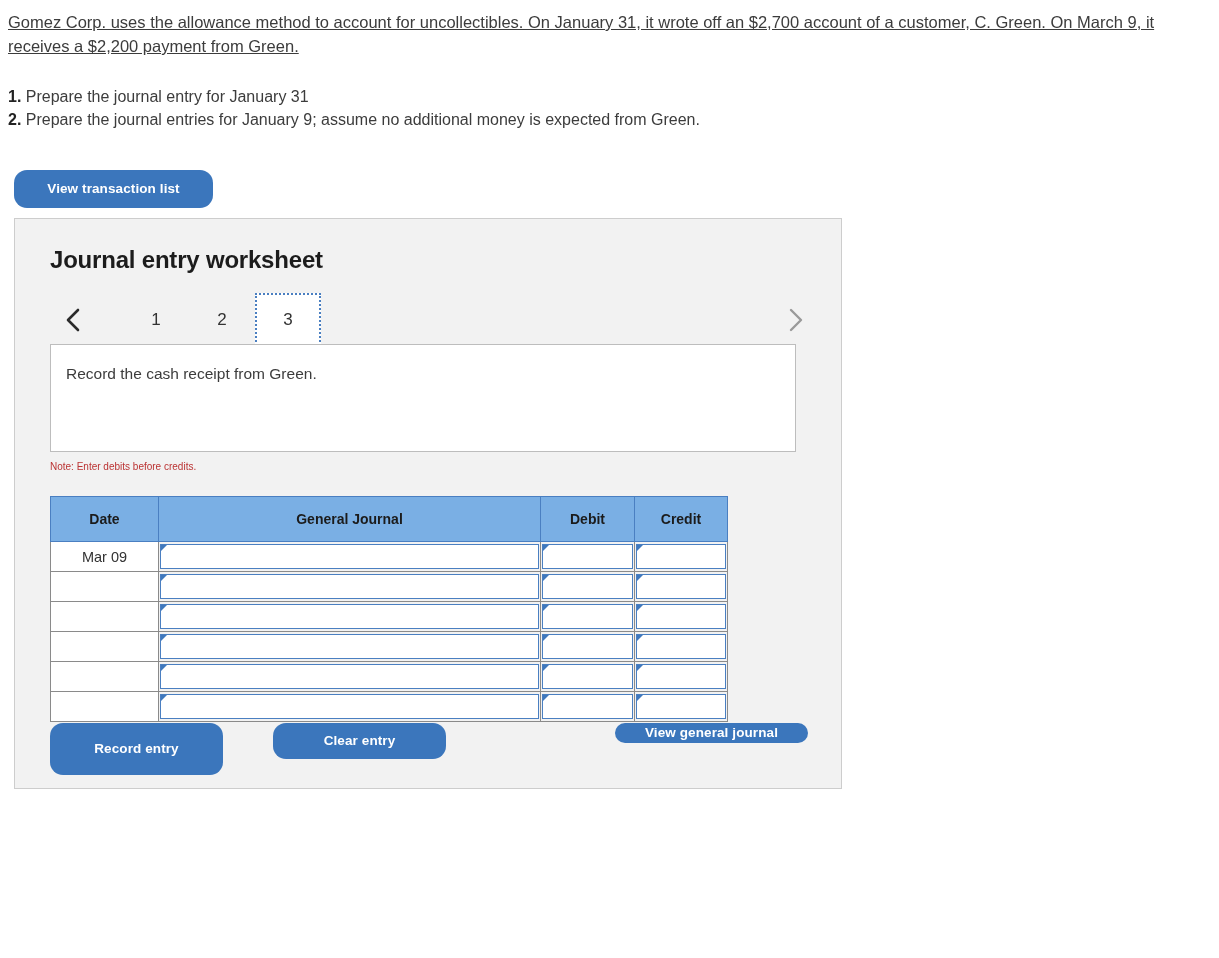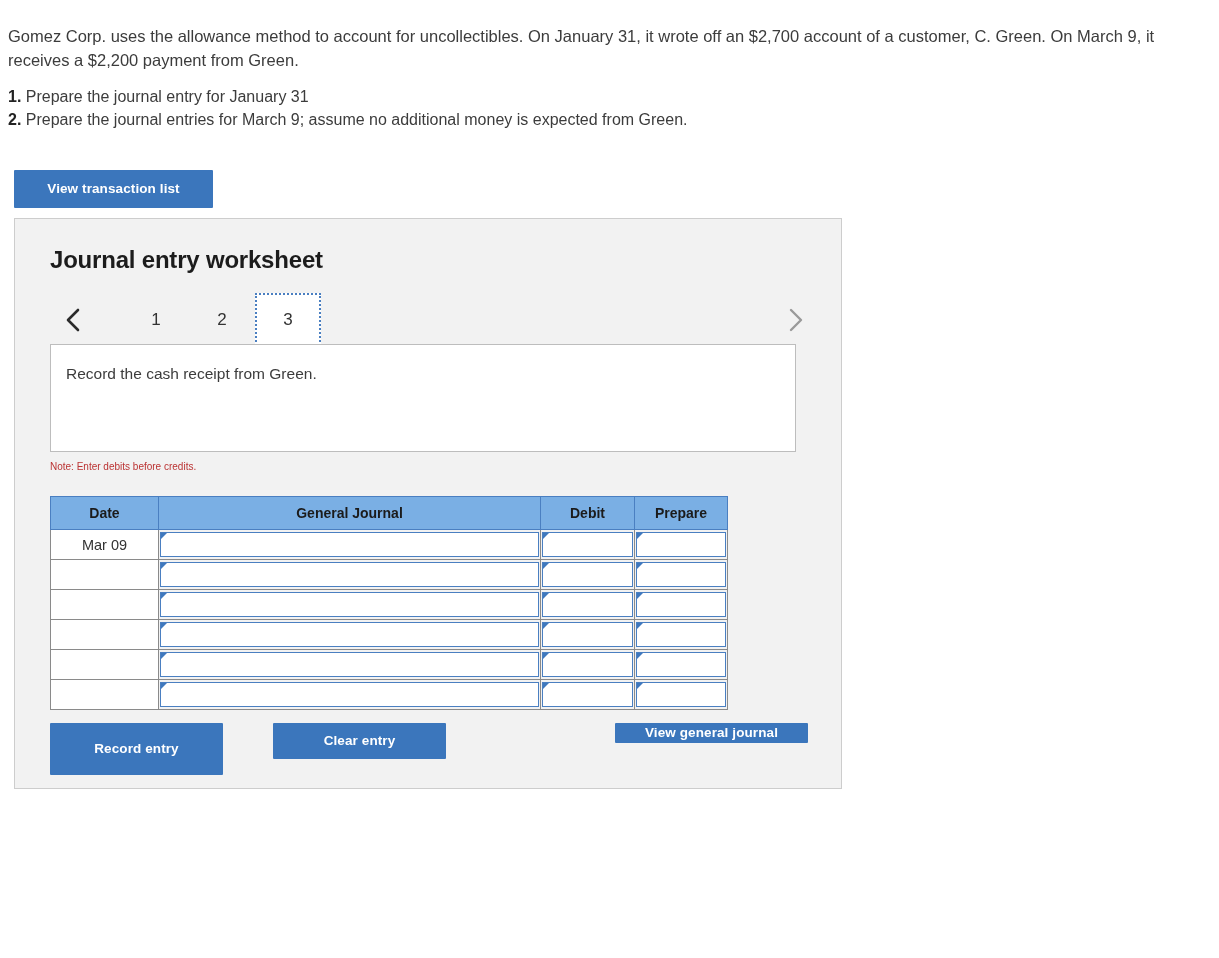--- a/index.html
+++ b/index.html
@@ -13,25 +13,26 @@
     font-family: "Liberation Sans", sans-serif;
     color: #3b3b3b;
     position: relative;
     overflow: hidden;
   }
 
   
   .problem {
     position: absolute;
     left: 8px;
-    top: 24px;
+    top: 10px;
     width: 1190px;
     font-size: 16.5px;
     line-height: 24px;
     color: #3c3c3c;
+    text-decoration: underline;
   }
 
   .steps {
     position: absolute;
     left: 8px;
     top: 85px;
     width: 1100px;
     font-size: 16px;
     line-height: 23px;
     color: #3c3c3c;
@@ -40,21 +41,21 @@
     font-weight: bold;
     color: #222;
   }
   .steps .line { white-space: nowrap; }
 
   
   .btn {
     background: #3b76bc;
     color: #ffffff;
     border: none;
-    border-radius: 1px;
+    border-radius: 13px;
     font-family: "Liberation Sans", sans-serif;
     font-weight: bold;
     font-size: 13.5px;
     letter-spacing: 0.1px;
     cursor: pointer;
     text-align: center;
     line-height: 1;
     padding: 0;
   }
 
@@ -168,21 +169,21 @@
     border-collapse: collapse;
     table-layout: fixed;
   }
   .jtable th {
     background: #7aafe4;
     border: 1px solid #4a7fc1;
     font-size: 14px;
     font-weight: bold;
     color: #1b1b1b;
     height: 28px;
-    padding: 2px;
+    padding: 8px;
     text-align: center;
   }
   .jtable td {
     padding: 0;
     height: 29px;
     background: #ffffff;
     border: 1px solid #8a8a8a;
   }
   .col-date  { width: 108px; }
   .col-gj    { width: 382px; }
@@ -250,21 +251,21 @@
 
 <div class="problem">Gomez Corp. uses the allowance method to account for uncollectibles. On January 31, it wrote off an $2,700 account of a customer, C. Green. On March 9, it receives a $2,200 payment from Green.</div>
 
 <div class="steps">
   <div class="line">
     <span class="num">1.</span>
     <span>Prepare the journal entry for January 31</span>
   </div>
   <div class="line">
     <span class="num">2.</span>
-    <span>Prepare the journal entries for March 9; assume no additional money is expected from Green.</span>
+    <span>Prepare the journal entries for January 9; assume no additional money is expected from Green.</span>
   </div>
 </div>
 
 <button class="btn" id="view-transaction-list">View transaction list</button>
 
 <div class="panel">
 
   <div class="panel-title">Journal entry worksheet</div>
 
   <div class="pager">
@@ -302,21 +303,21 @@
       <col class="col-date">
       <col class="col-gj">
       <col class="col-debit">
       <col class="col-credit">
     </colgroup>
     <thead>
       <tr>
         <th>Date</th>
         <th>General Journal</th>
         <th>Debit</th>
-        <th>Prepare</th>
+        <th>Credit</th>
       </tr>
     </thead>
     <tbody>
       <tr>
         <td class="date-cell">Mar 09</td>
         <td class="input-cell">
           <div class="cellbox">
               <span class="tri"></span>
             </div>
         </td>

